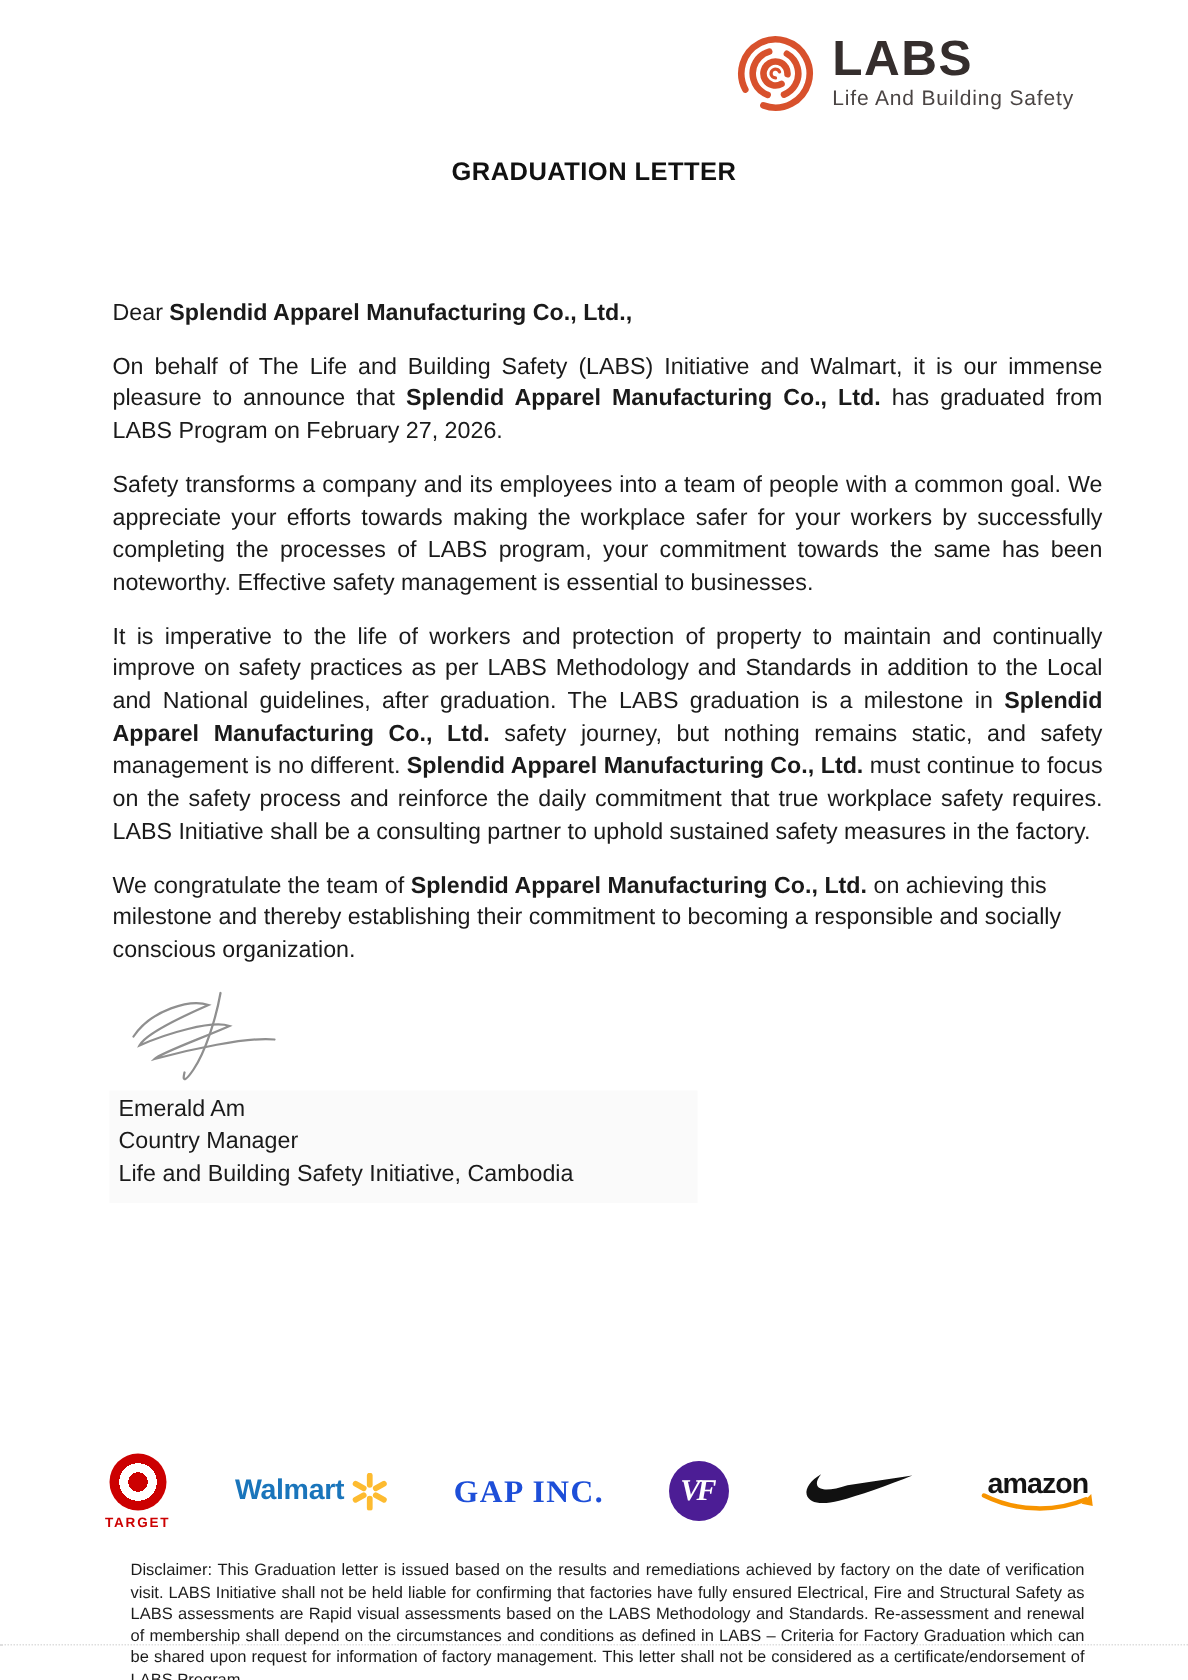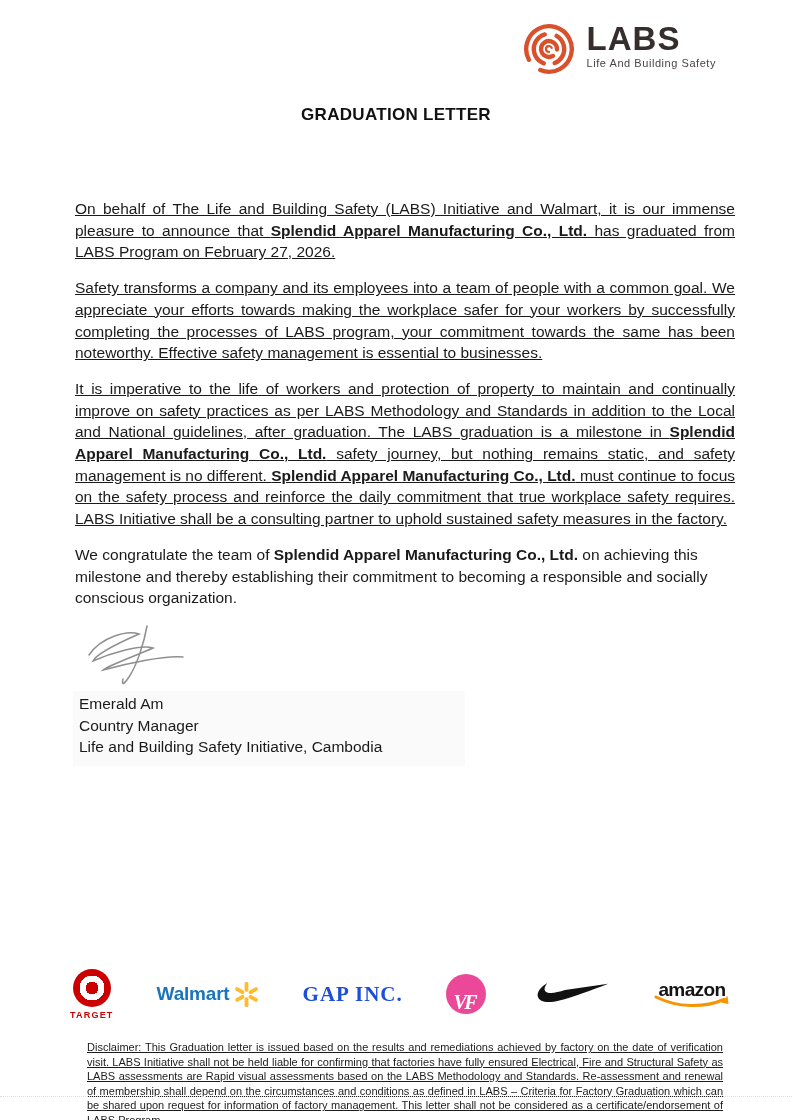--- a/index.html
+++ b/index.html
@@ -10,30 +10,30 @@
     font-family:"Liberation Sans", sans-serif;
     color:#1a1a1a;
     overflow:hidden;
   }
 
   
   .header{position:absolute;top:22px;right:76px;display:flex;align-items:flex-start;gap:11px;}
   .labs-icon{width:54px;height:54px;flex:0 0 auto;}
   .labs-textstack{display:flex;flex-direction:column;line-height:1;}
   .labs-word{font-size:33px;font-weight:800;letter-spacing:1px;color:#352e2d;}
-  .labs-tagline{font-size:11px;color:#4a4443;letter-spacing:.55px;margin-top:3px;font-weight:500;}
+  .labs-tagline{font-size:14px;color:#4a4443;letter-spacing:.55px;margin-top:3px;font-weight:500;}
 
   
   .title{position:absolute;top:105px;left:0;width:100%;text-align:center;
          font-size:17px;font-weight:700;letter-spacing:.3px;color:#111;}
 
   
   .letter{position:absolute;top:198px;left:75px;right:57px;font-size:15.5px;line-height:21.7px;}
   .para{margin:0 0 14px 0;}
-  .just{text-align:justify;text-justify:inter-word;text-decoration:underline;}
+  .just{text-align:justify;text-justify:inter-word;}
   .b{font-weight:700;}
 
   
   .sig-scribble{margin:8px 0 0 8px;display:block;}
   .sig-names{margin-top:2px;background:#fafafa;width:380px;padding:2px 6px 8px 6px;margin-left:-2px;}
   .sig-line{line-height:21.7px;font-size:15.5px;}
 
   
   .brands{position:absolute;top:958px;left:70px;right:60px;height:72px;
           display:flex;align-items:center;justify-content:space-between;}
@@ -42,22 +42,22 @@
   .target-bull{width:38px;height:38px;border-radius:50%;
     background:radial-gradient(circle,#cc0001 0 6.5px,#ffffff 6.5px 12.5px,#cc0001 12.5px 19px);}
   .target-label{margin-top:3px;font-size:9px;font-weight:700;color:#cc0001;letter-spacing:1.2px;}
 
   .walmart{flex-direction:row;align-items:center;gap:5px;}
   .walmart-word{font-size:19px;font-weight:800;color:#1a75bb;letter-spacing:-.2px;}
 
   .gap-word{font-family:"Liberation Serif", serif;font-size:21px;font-weight:600;
             color:#1d4ed8;letter-spacing:1px;}
 
-  .vf-circle{width:40px;height:40px;border-radius:50%;background:#ec4899;
-             display:flex;align-items:flex-end;justify-content:center;}
+  .vf-circle{width:40px;height:40px;border-radius:50%;background:#4c1d95;
+             display:flex;align-items:center;justify-content:center;}
   .vf-word{font-family:"Liberation Serif", serif;font-style:italic;font-weight:700;
            font-size:20px;color:#ffffff;letter-spacing:-2.5px;padding-right:3px;}
 
   .amazon{position:relative;}
   .amazon-word{font-size:19px;font-weight:700;color:#141414;letter-spacing:-.6px;line-height:1;}
   .amazon-smile{display:block;margin-top:-4px;}
 
   
   .disclaimer{position:absolute;top:1028px;left:75px;right:57px;margin:12px;
               font-size:11px;line-height:14.6px;color:#1c1c1c;}
@@ -81,20 +81,21 @@
     <div class="labs-textstack">
       <span class="labs-word">LABS</span>
       <span class="labs-tagline">Life And Building Safety</span>
     </div>
   </div>
 
   <div class="title">GRADUATION LETTER</div>
 
   <div class="letter">
 
+    <p class="para"><span>Dear </span><span class="b">Splendid Apparel Manufacturing Co., Ltd.,</span></p>
 
     <p class="para just"><span>On behalf of The Life and Building Safety (LABS) Initiative and Walmart, it is our immense pleasure to announce that </span><span class="b">Splendid Apparel Manufacturing Co., Ltd.</span><span> has graduated from LABS Program on February 27, 2026.</span></p>
 
 
     <p class="para just"><span>Safety transforms a company and its employees into a team of people with a common goal. We appreciate your efforts towards making the workplace safer for your workers by successfully completing the processes of LABS program, your commitment towards the same has been noteworthy. Effective safety management is essential to businesses.</span></p>
 
     <p class="para just"><span>It is imperative to the life of workers and protection of property to maintain and continually improve on safety practices as per LABS Methodology and Standards in addition to the Local and National guidelines, after graduation. The LABS graduation is a milestone in </span><span class="b">Splendid Apparel Manufacturing Co., Ltd.</span><span> safety journey, but nothing remains static, and safety management is no different. </span><span class="b">Splendid Apparel Manufacturing Co., Ltd.</span><span> must continue to focus on the safety process and reinforce the daily commitment that true workplace safety requires. LABS Initiative shall be a consulting partner to uphold sustained safety measures in the factory.</span></p>
 
     <p class="para"><span>We congratulate the team of </span><span class="b">Splendid Apparel Manufacturing Co., Ltd.</span><span> on achieving this milestone and thereby establishing their commitment to becoming a responsible and socially conscious organization.</span></p>
 

